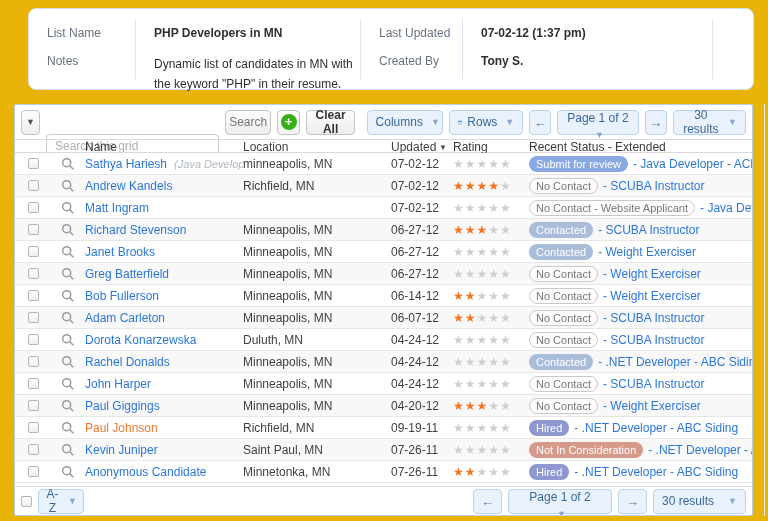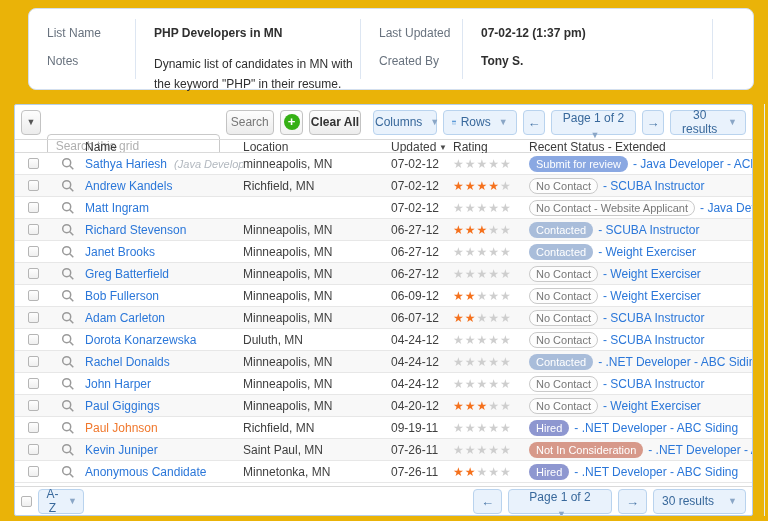--- a/index.html
+++ b/index.html
@@ -36,21 +36,21 @@
   .add-btn { width:30px; background:linear-gradient(#fefefe,#f2f2f2); }
   .plus-circle { width:16px; height:16px; border-radius:50%; background:#35b015; color:#fff;
     font-size:13px; font-weight:bold; line-height:15px; text-align:center; display:inline-block; }
   .clear-btn { width:66px; color:#333; font-weight:bold; }
   .tb-spacer { flex:1; }
   .btn-blue { height:25px; border:1px solid #b9d3ee; border-radius:4px; background:#e9f2fc;
     color:#38689b; font-size:12px; display:inline-flex; align-items:center; justify-content:center;
     gap:5px; padding:0 8px; cursor:pointer; }
   .btn-blue .caret { color:#8aa6c6; font-size:9px; margin-left:3px; }
   .arrow-btn { width:29px; padding:0; color:#4a77a8; font-size:13px; }
-  .cols-btn { width:64px; } .rows-btn { width:74px; }
+  .cols-btn { width:76px; } .rows-btn { width:74px; }
   .page-btn { width:104px; justify-content:space-between;flex-direction:column; }
   .results-btn { width:93px; justify-content:space-between; }
 
   
   .thead { display:flex; align-items:flex-start; height:14px; border-top:1px solid #dadada;
     border-bottom:1px solid #dadada; font-weight:normal; color:#3a3a3a; flex:0 0 auto; }
   .cell { flex:0 0 auto; }
   .c-check { width:36px; display:flex; justify-content:center; }
   .c-mag { width:34px; display:flex; justify-content:center; }
   .c-name { width:158px; white-space:nowrap; overflow:hidden; }
@@ -326,21 +326,21 @@
           <svg width="14" height="14" viewBox="0 0 14 14">
                 <circle cx="5.7" cy="5.7" r="4" fill="none" stroke="#9a9a9a" stroke-width="1.5"></circle>
                 <line x1="8.8" y1="8.8" x2="12.3" y2="12.3" stroke="#9a9a9a" stroke-width="1.5"></line>
               </svg>
         </span>
       </div>
       <div class="cell c-name">
         <a class="name-link">Bob Fullerson</a>
       </div>
       <div class="cell c-loc">Minneapolis, MN</div>
-      <div class="cell c-upd">06-09-12</div>
+      <div class="cell c-upd">06-14-12</div>
       <div class="cell c-rating"><span class="star filled">★</span><span class="star filled">★</span><span class="star">★</span><span class="star">★</span><span class="star">★</span></div>
       <div class="cell c-status">
         <span class="badge b-none">No Contact</span>
         <a class="status-link">- Weight Exerciser</a>
       </div>
     </div>
         <div class="row">
       <div class="cell c-check">
         <input type="checkbox" style="">
       </div>

